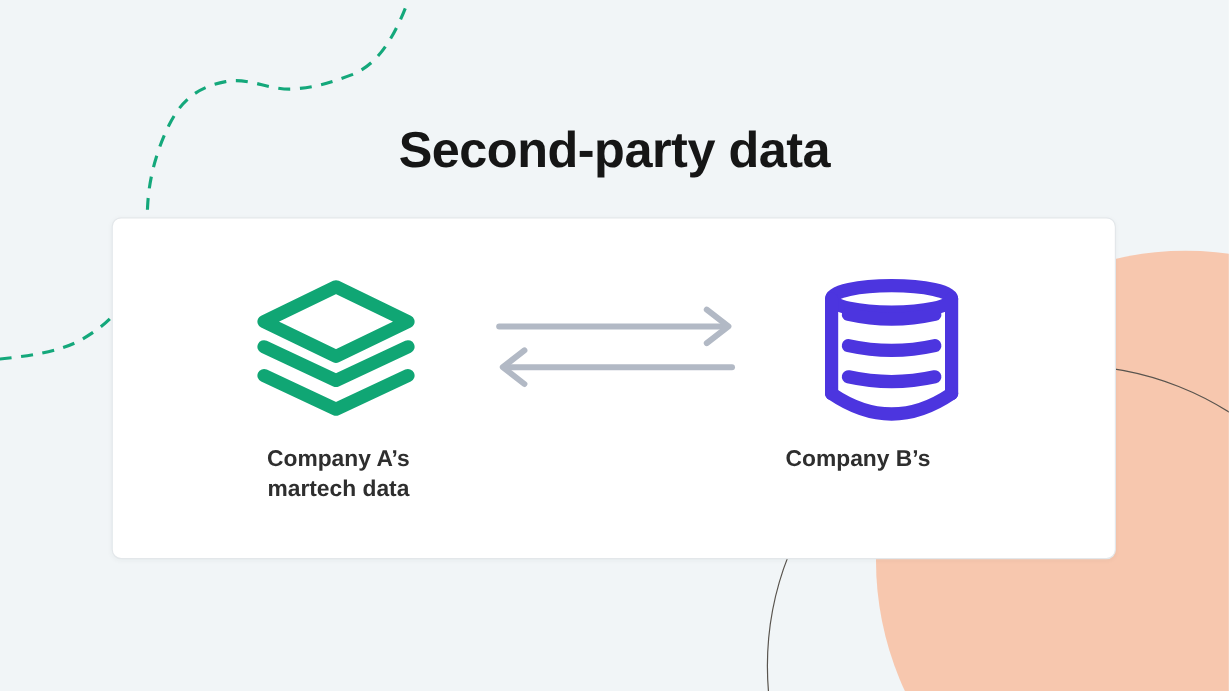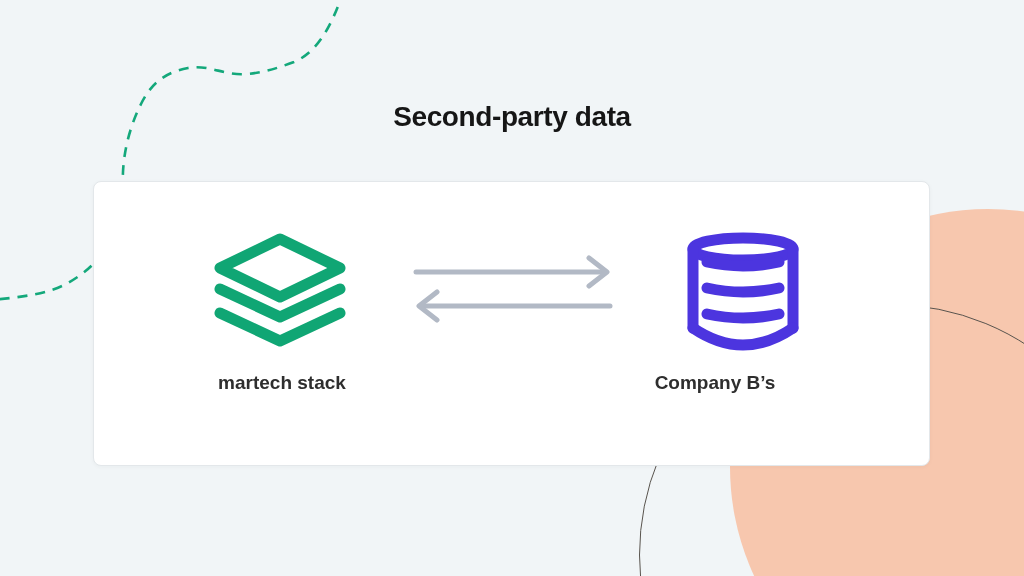--- a/index.html
+++ b/index.html
@@ -16,21 +16,21 @@
     background:var(--peach,#f7c7ae);
   }
   .outline-circle{
     position:absolute;left:639px;top:304px;width:500px;height:500px;border-radius:50%;
     border:1.5px solid var(--circle-outline,#59544e);
     background:transparent;
   }
   
   .title{
     position:absolute;top:101px;left:0;right:0;margin:0;text-align:center;
-    font-size:28px;font-weight:700;letter-spacing:-0.4px;
+    font-size:42px;font-weight:700;letter-spacing:-0.4px;
     color:var(--title,#161616);
   }
   
   .card{
     position:absolute;left:93px;top:181px;width:837px;height:285px;
     background:var(--card-bg,#ffffff);
     border:1px solid var(--card-border,#e3e7ea);
     border-radius:8px;
     box-shadow:0 1px 4px rgba(30,40,50,0.04);
     box-sizing:border-box;
@@ -98,21 +98,22 @@
         <path d="M8,17 V96"></path>
         <path d="M108,17 V96"></path>
         <path d="M8,96 Q58,130 108,96"></path>
         <path d="M22,30 Q58,38 94,30"></path>
         <path d="M22,56 Q58,64 94,56"></path>
         <path d="M22,82 Q58,90 94,82"></path>
       </g>
     </svg>
 
     <div class="entity-label label-a">
-      <span>martech stack</span>
+      <span>Company A’s</span>
+      <span>martech data</span>
     </div>
 
     <div class="entity-label label-b">
       <span>Company B’s</span>
     </div>
 
   </div>
 </div>
 
 </body></html>

